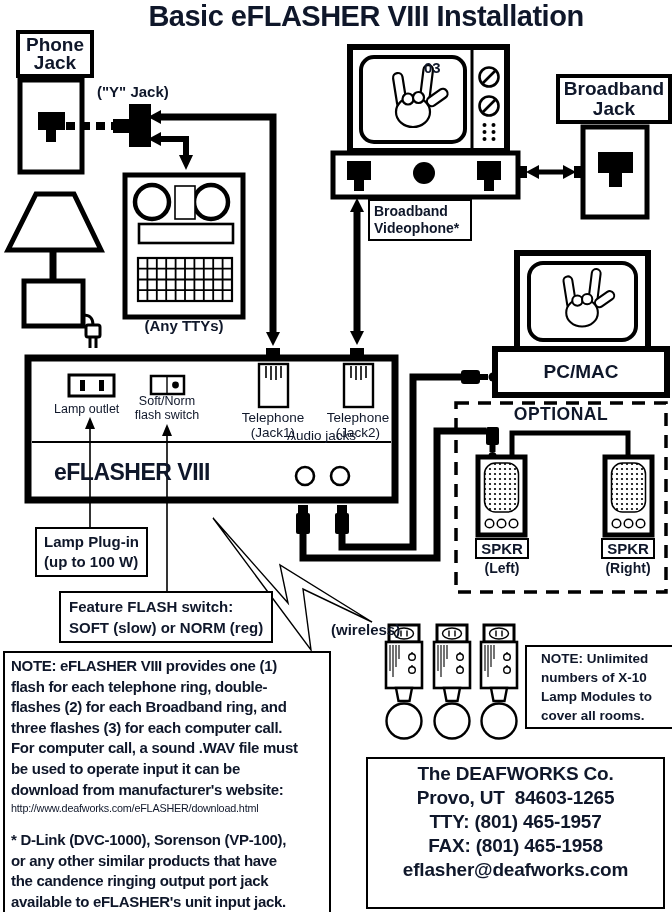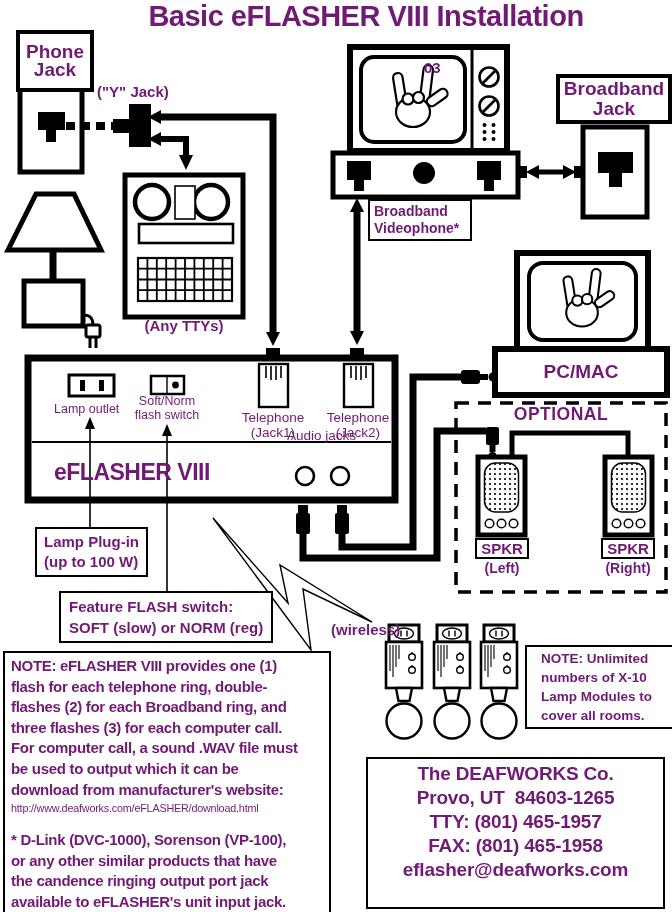--- a/index.html
+++ b/index.html
@@ -1,16 +1,16 @@
 <!DOCTYPE html>
 <html><head>
 <meta charset="utf-8">
 <style>
   html,body{margin:0;padding:0;background:#fff;}
-  #canvas{position:relative;width:672px;height:912px;background:#fff;color:#701a75;
+  #canvas{position:relative;width:672px;height:912px;background:#fff;color:#0f172a;
           font-family:"Liberation Sans", sans-serif; overflow:hidden;}
   .abs{position:absolute;}
   .b{font-weight:bold;}
   .ctr{text-align:center;}
   .pre{white-space:pre-line;}
   .prew{white-space:pre-wrap;}
   .box2{border:2px solid #000;background:#fff;}
   .box4{border:4px solid #000;background:#fff;}
   .title{left:60px;top:0px;width:612px;text-align:center;font-weight:bold;
          font-size:29px;line-height:32px;letter-spacing:-0.5px;}
@@ -234,21 +234,21 @@
   <g>
         <use href="#x10" x="434" y="625"></use>
       </g>
   <g>
         <use href="#x10" x="481" y="625"></use>
       </g>
 </svg>
 
   <div class="abs title">Basic eFLASHER VIII Installation</div>
 
-  <div class="abs box4 pre ctr b" style="left:16px;top:30px;width:66px;font-size:19px;line-height:18px;padding:9px 2px;">Phone
+  <div class="abs box4 pre ctr b" style="left:16px;top:30px;width:66px;font-size:19px;line-height:18px;padding:2px 2px;">Phone
 Jack</div>
 
   <div class="abs b" style="left:97px;top:83px;font-size:15px;">("Y" Jack)</div>
 
   <div class="abs ctr b" style="left:125px;top:317px;width:118px;font-size:15px;">(Any TTYs)</div>
 
   <div class="abs box4 pre ctr b" style="left:556px;top:74px;width:104px;font-size:19px;line-height:20px;padding:1px 2px;">Broadband
 Jack</div>
 
   <div class="abs b" style="left:424px;top:59px;font-size:15px;">03</div>
@@ -293,21 +293,21 @@
 numbers of X-10
 Lamp Modules to
 cover all rooms.</div>
 
   <div class="abs box2" style="left:3px;top:651px;width:312px;padding:3px 6px;">
     <div class="nl">NOTE: eFLASHER VIII provides one (1)</div>
     <div class="nl">flash for each telephone ring, double-</div>
     <div class="nl">flashes (2) for each Broadband ring, and</div>
     <div class="nl">three flashes (3) for each computer call.</div>
     <div class="nl">For computer call, a sound .WAV file must</div>
-    <div class="nl">be used to output which it can be</div>
+    <div class="nl">be used to operate input it can be</div>
     <div class="nl">download from manufacturer's website:</div>
     <div class="nurl">http://www.deafworks.com/eFLASHER/download.html</div>
     <div class="nl npar">* D-Link (DVC-1000), Sorenson (VP-100),</div>
     <div class="nl">or any other similar products that have</div>
     <div class="nl">the candence ringing output port jack</div>
     <div class="nl">available to eFLASHER's unit input jack.</div>
   </div>
 
   <div class="abs box2 ctr" style="left:366px;top:757px;width:295px;height:145px;padding-top:3px;">
     <div class="cl">The DEAFWORKS Co.</div>

